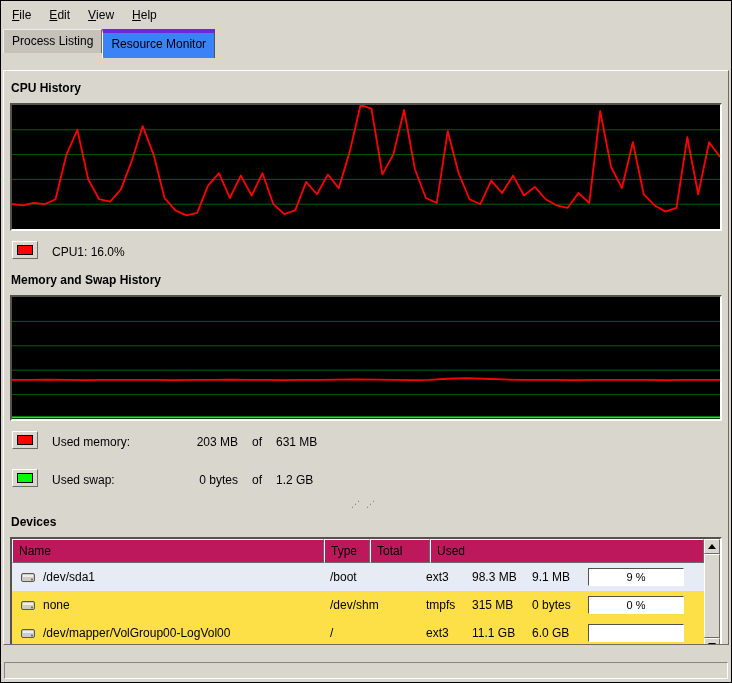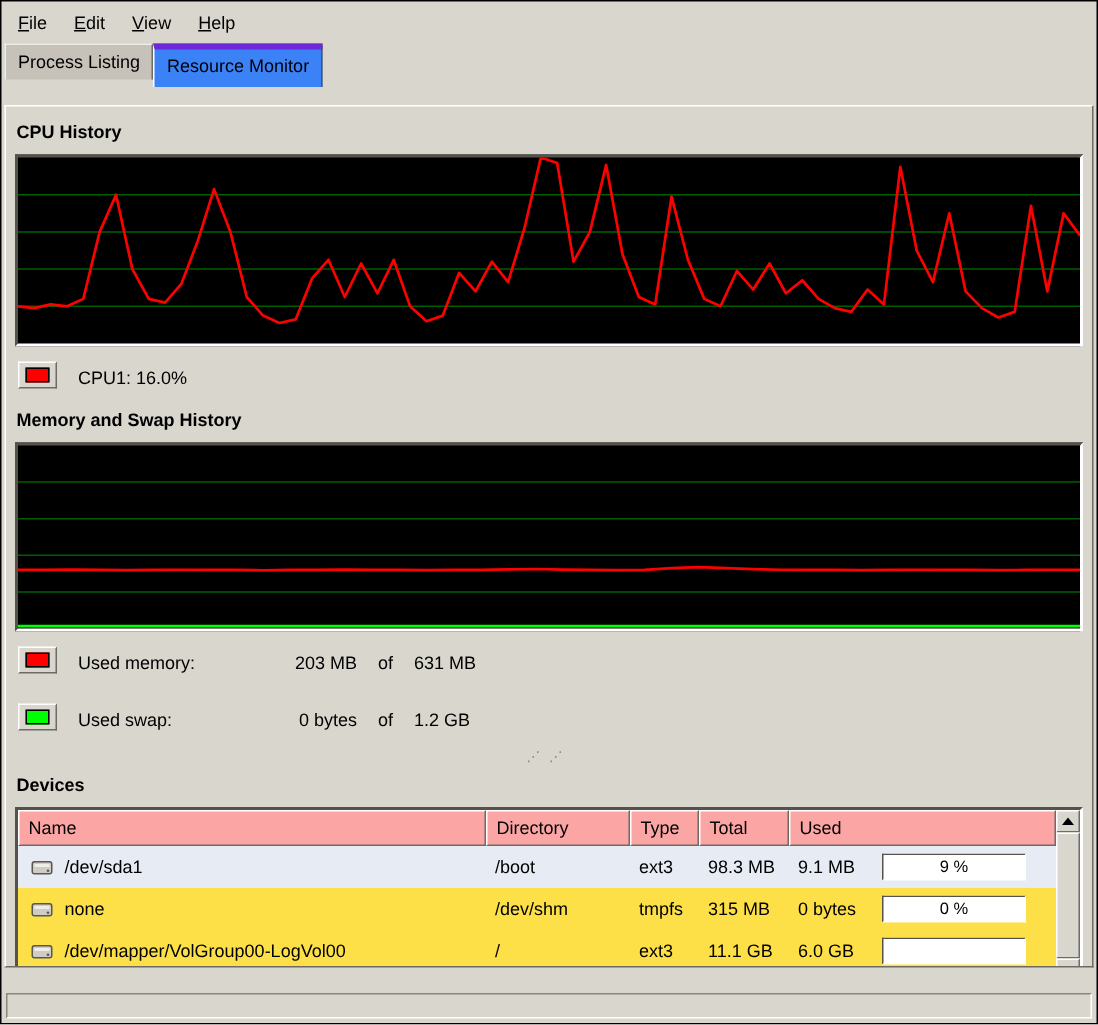--- a/index.html
+++ b/index.html
@@ -53,21 +53,21 @@
   .legend-of{width:38px;text-align:center;}
   .pane-grip{height:12px;margin:2px 0;display:flex;justify-content:center;align-items:center;color:#8a867e;font-size:9px;letter-spacing:6px;}
   
   .devices-frame{
     box-sizing:border-box;border:2px solid;border-color:#55524c #ffffff #ffffff #55524c;
     background:#fff;height:118px;display:flex;flex:0 0 auto;
   }
   .dev-table{flex:1 1 auto;display:flex;flex-direction:column;overflow:hidden;background:#fff;}
   .thead{display:flex;height:24px;flex:0 0 auto;}
   .th{
-    box-sizing:border-box;background:#fca5a5;display:flex;align-items:center;padding:0 6px;
+    box-sizing:border-box;background:#be185d;display:flex;align-items:center;padding:0 6px;
     border:1px solid;border-color:#ffffff #6e6a64 #6e6a64 #ffffff;cursor:default;overflow:hidden;
   }
   .col-name{width:312px;flex:0 0 auto;}
   .col-dir{width:96px;flex:0 0 auto;}
   .col-type{width:46px;flex:0 0 auto;}
   .col-total{width:60px;flex:0 0 auto;}
   .col-used{flex:1 1 auto;}
   .tr{display:flex;height:28px;align-items:center;background:#fde047;cursor:default;}
   .tr.sel{background:#e7ecf4;justify-content:center;}
   .td{box-sizing:border-box;padding:0 6px;display:flex;align-items:center;overflow:hidden;white-space:nowrap;}
@@ -179,23 +179,20 @@
     <div class="pane-grip">⋰⋰</div>
 
     <div class="section-title">Devices</div>
 
     <div class="devices-frame">
       <div class="dev-table">
         <div class="thead">
           <div class="th col-name">
               <span>Name</span>
             </div>
-          <div class="th col-dir">
-              <span>Directory</span>
-            </div>
           <div class="th col-type">
               <span>Type</span>
             </div>
           <div class="th col-total">
               <span>Total</span>
             </div>
           <div class="th col-used">
               <span>Used</span>
             </div>
         </div>

